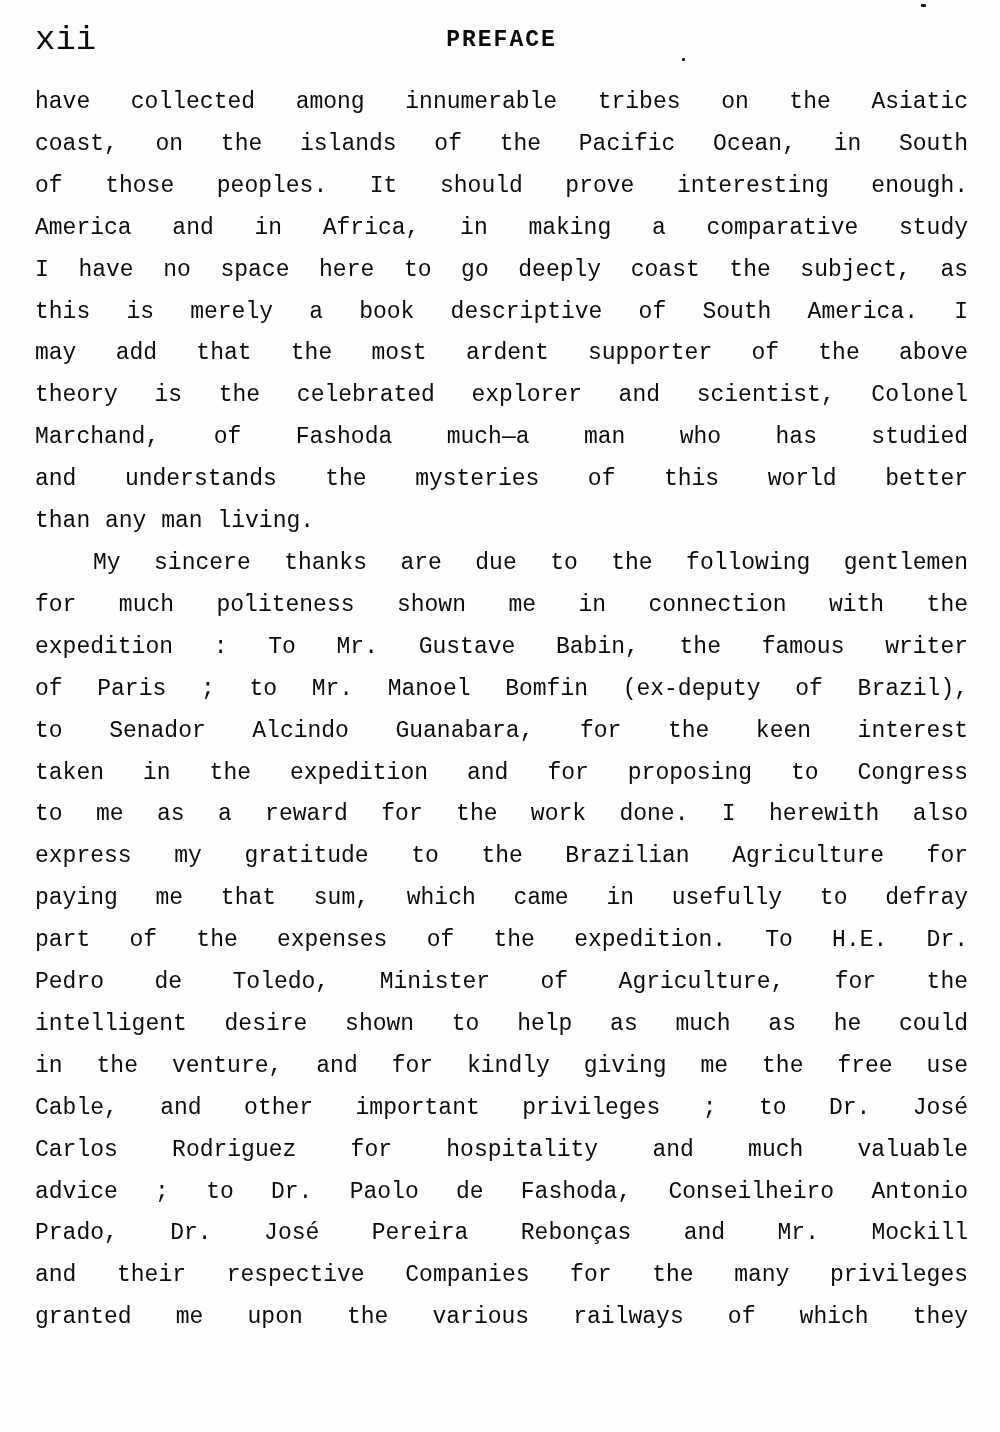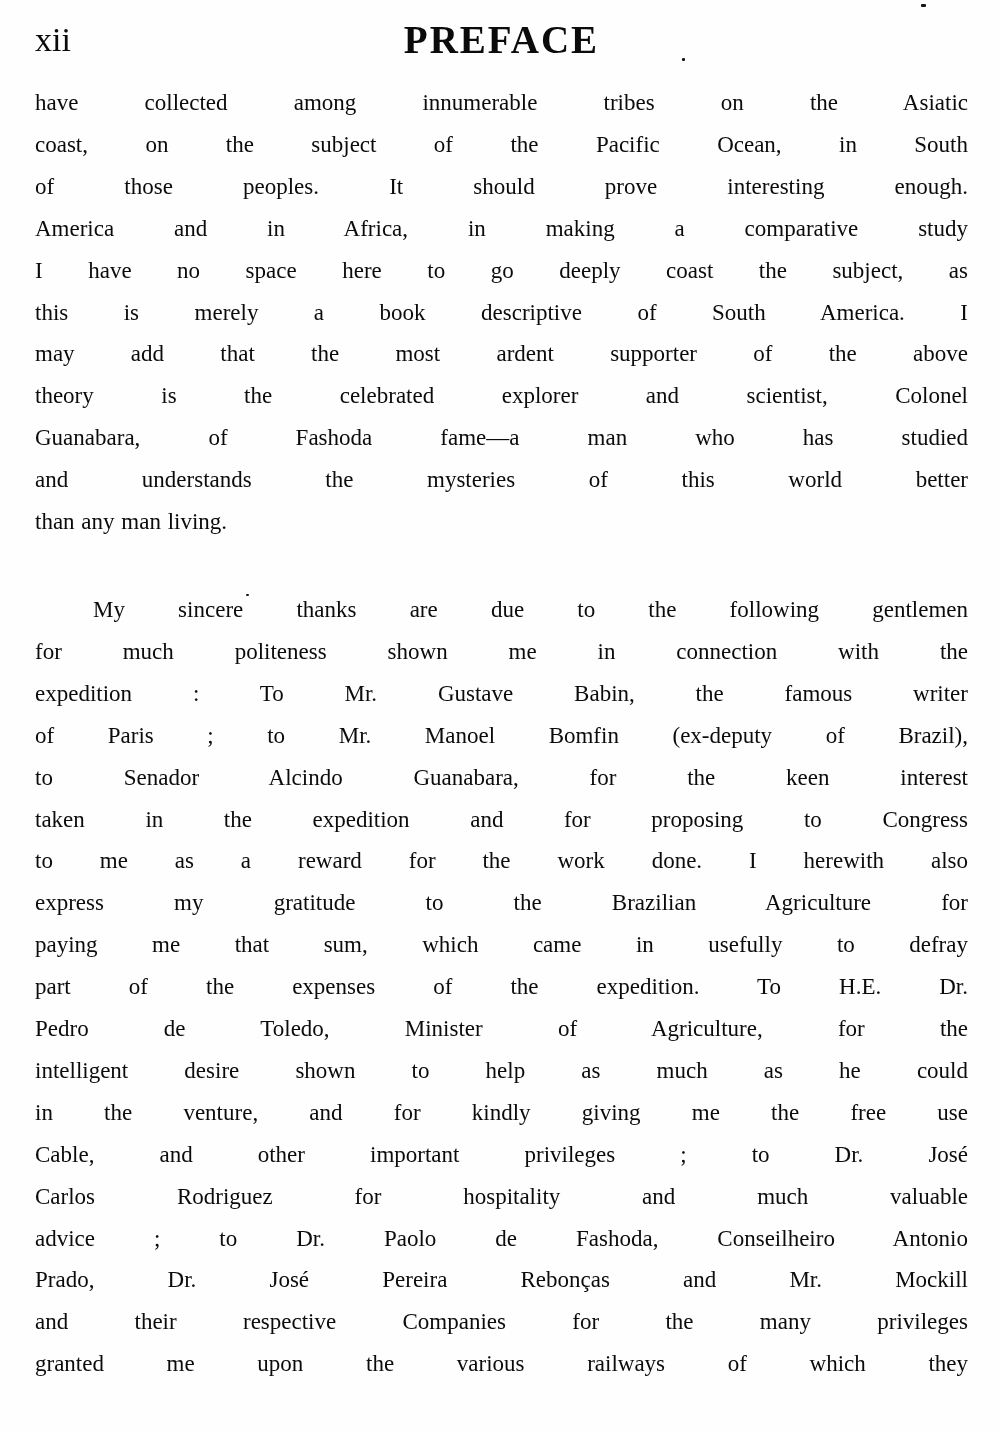--- a/index.html
+++ b/index.html
@@ -6,42 +6,42 @@
     margin: 0;
     padding: 0;
     background: #ffffff;
   }
   .page {
     position: relative;
     width: 1000px;
     height: 1432px;
     background: #fefefe;
     color: #0b0b0b;
-    font-family: Liberation Serif, serif;
+    font-family: Liberation Mono, monospace;
     overflow: hidden;
   }
   
   .page-header {
     position: absolute;
     top: 18px;
     left: 35px;
     right: 32px;
     height: 46px;
   }
   .folio {
     position: absolute;
     left: 0;
     top: 2px;
     font-size: 34px;
     line-height: 40px;
   }
   .running-title {
     margin: 0;
     text-align: center;
-    font-size: 39px;
+    font-size: 23px;
     line-height: 44px;
     font-weight: bold;
     letter-spacing: 2px;
   }
   
   .page-body {
     position: absolute;
     top: 82px;
     left: 35px;
     width: 933px;
@@ -49,21 +49,21 @@
   .paragraph { margin: 0; }
   .line {
     font-size: 23px;
     line-height: 41.9px;
     text-align: justify;
     text-align-last: justify;
     word-spacing: 1px;
     white-space: normal;
   }
   .line.no-stretch { text-align-last: left; }
-  .line.indent { text-indent: 58px; margin-top: 46px; }
+  .line.indent { text-indent: 58px; }
   
   .speck {
     position: absolute;
     background: #151515;
     border-radius: 1px;
   }
   .speck1 { left: 921px; top: 4px;  width: 5px; height: 3px; }
   .speck2 { left: 682px; top: 58px; width: 3px; height: 3px; }
   .speck3 { left: 246px; top: 594px; width: 3px; height: 2px; }
 </style>
@@ -74,28 +74,28 @@
 
   <div class="page-header">
     <span class="folio">xii</span>
     <h1 class="running-title">PREFACE</h1>
   </div>
 
   <div class="page-body">
 
   <div class="paragraph">
         <div class="line">have collected among innumerable tribes on the Asiatic</div>
-        <div class="line">coast, on the subject of the Pacific Ocean, in South</div>
+        <div class="line">coast, on the islands of the Pacific Ocean, in South</div>
         <div class="line">of those peoples. It should prove interesting enough.</div>
         <div class="line">America and in Africa, in making a comparative study</div>
         <div class="line">I have no space here to go deeply coast the subject, as</div>
         <div class="line">this is merely a book descriptive of South America. I</div>
         <div class="line">may add that the most ardent supporter of the above</div>
         <div class="line">theory is the celebrated explorer and scientist, Colonel</div>
-        <div class="line">Guanabara, of Fashoda fame—a man who has studied</div>
+        <div class="line">Marchand, of Fashoda much—a man who has studied</div>
         <div class="line">and understands the mysteries of this world better</div>
         <div class="line no-stretch">than any man living.</div>
       </div>
       <div class="paragraph">
         <div class="line indent">My sincere thanks are due to the following gentlemen</div>
         <div class="line">for much politeness shown me in connection with the</div>
         <div class="line">expedition : To Mr. Gustave Babin, the famous writer</div>
         <div class="line">of Paris ; to Mr. Manoel Bomfin (ex-deputy of Brazil),</div>
         <div class="line">to Senador Alcindo Guanabara, for the keen interest</div>
         <div class="line">taken in the expedition and for proposing to Congress</div>

